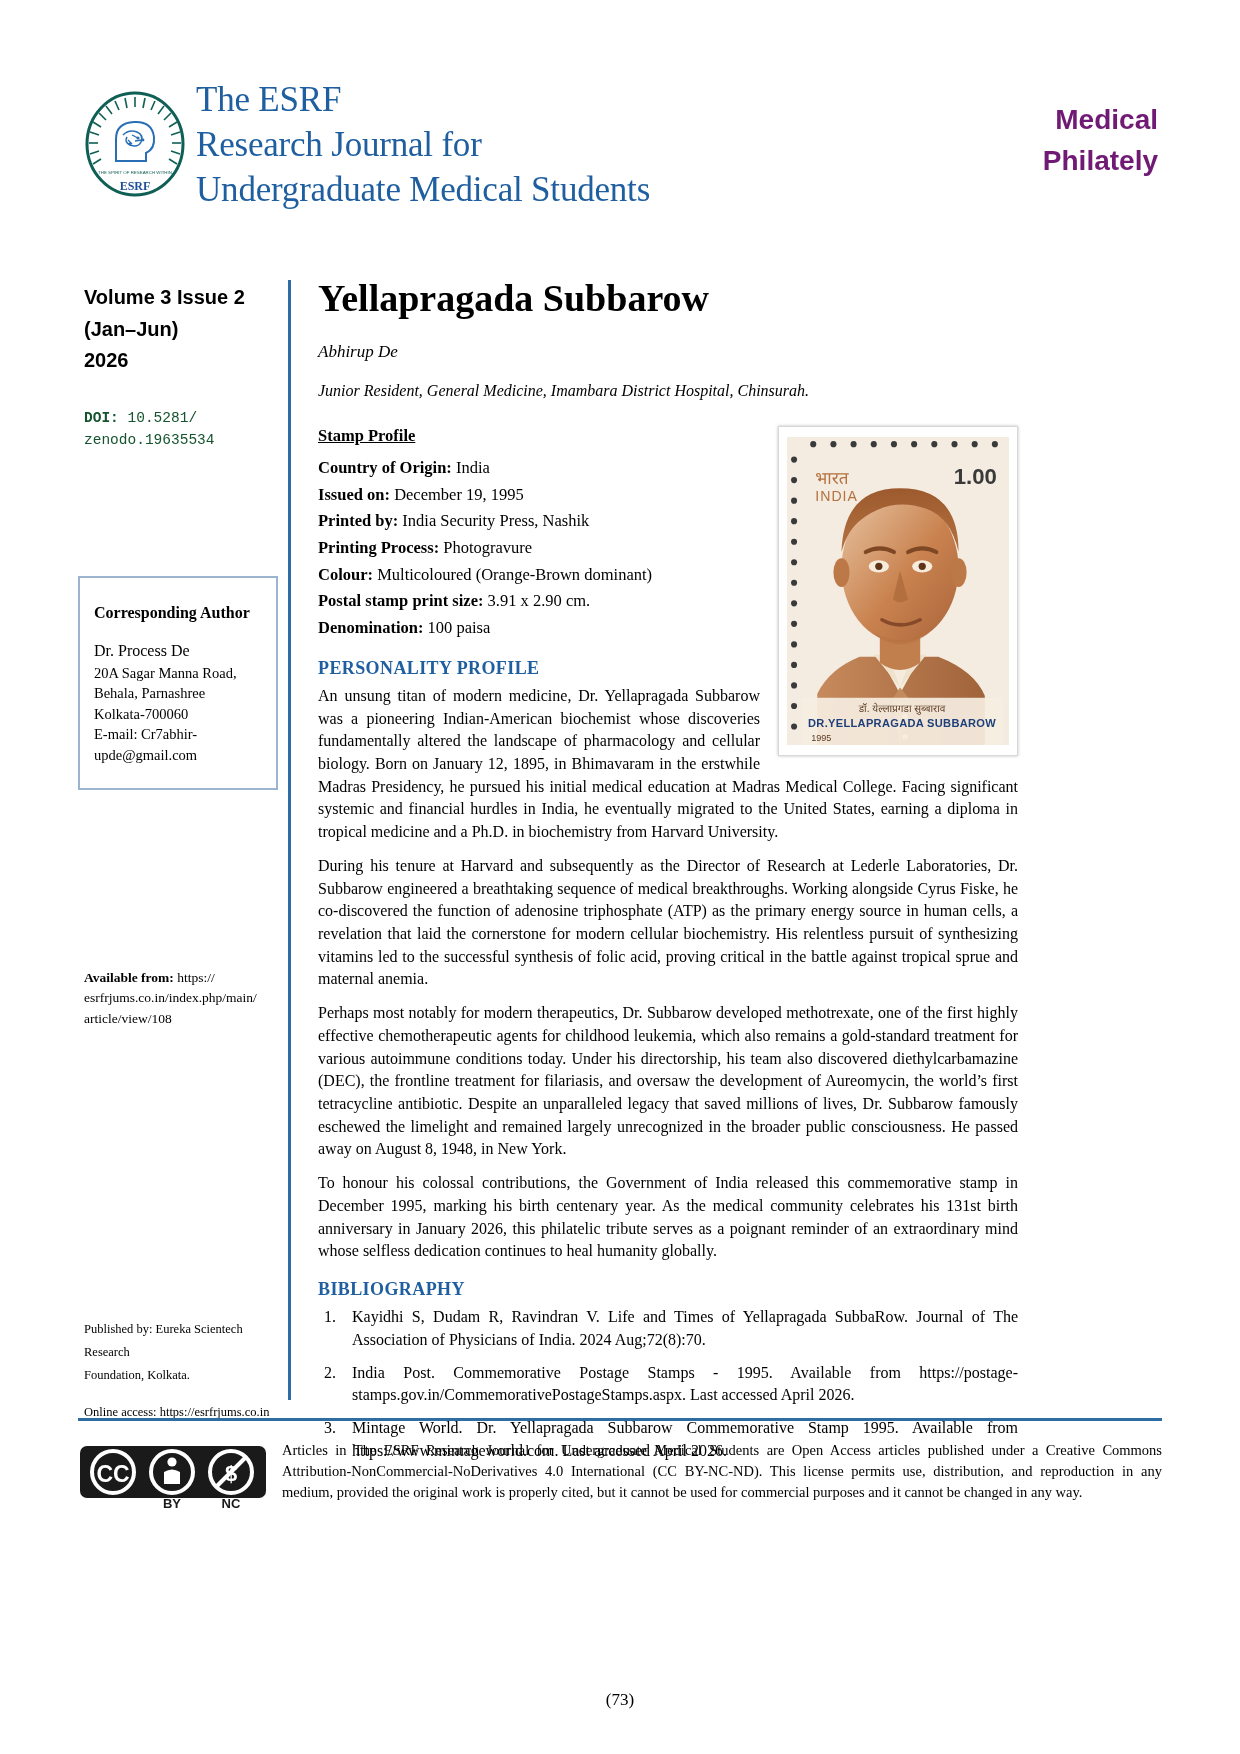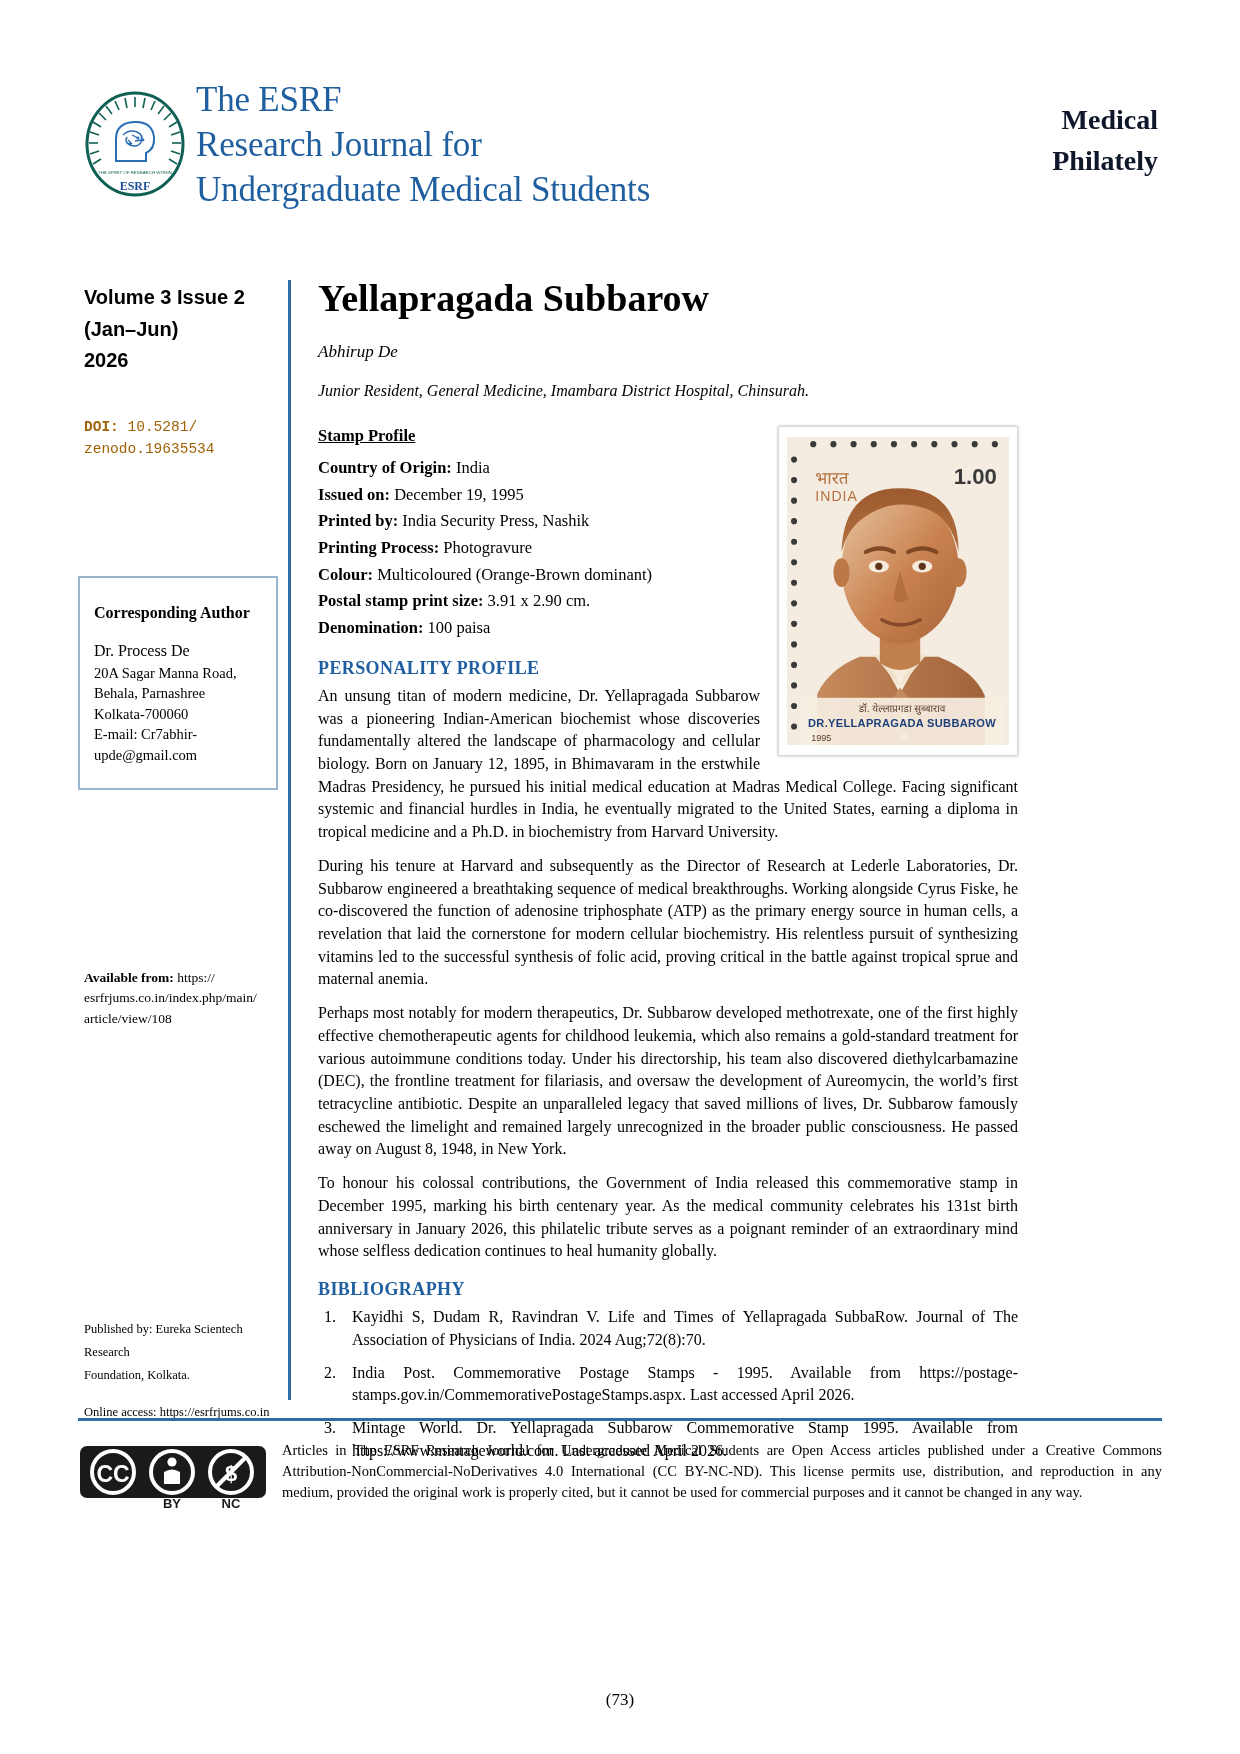--- a/index.html
+++ b/index.html
@@ -34,24 +34,24 @@
     line-height: 1.28;
     color: #1f5fa0;
     letter-spacing: -0.2px;
     white-space: nowrap;
   }
   .journal-title div { font-weight: 400; }
   .section-kicker {
     position: absolute;
     right: 82px; top: 100px;
     text-align: right;
-    font-family: Liberation Serif, serif;
+    font-family: Liberation Sans, sans-serif;
     font-size: 28px;
     font-weight: bold;
-    color: #0f172a;
+    color: #701a75;
     line-height: 1.45;
   }
 
   
   .body-area {
     position: absolute;
     left: 0; top: 268px;
     width: 1240px;
     height: 1140px;
   }
@@ -69,25 +69,25 @@
     width: 196px;
   }
   .vol-line {
     font-family: "Liberation Sans", sans-serif;
     font-weight: bold;
     font-size: 20px;
     line-height: 1.58;
     color: #000;
   }
   .doi-block {
-    margin-top: 40px;
+    margin-top: 31px;
     font-family: "Liberation Mono", monospace;
     font-size: 14.5px;
     line-height: 1.5;
-    color: #a16207;
+    color: #14532d;
   }
   .doi-block b { font-weight: bold; }
 
   .corr-box {
     position: absolute;
     left: 78px; top: 308px;
     width: 200px;
     border: 2px solid #9bb4d0;
     padding: 26px 14px 22px 14px;
   }

